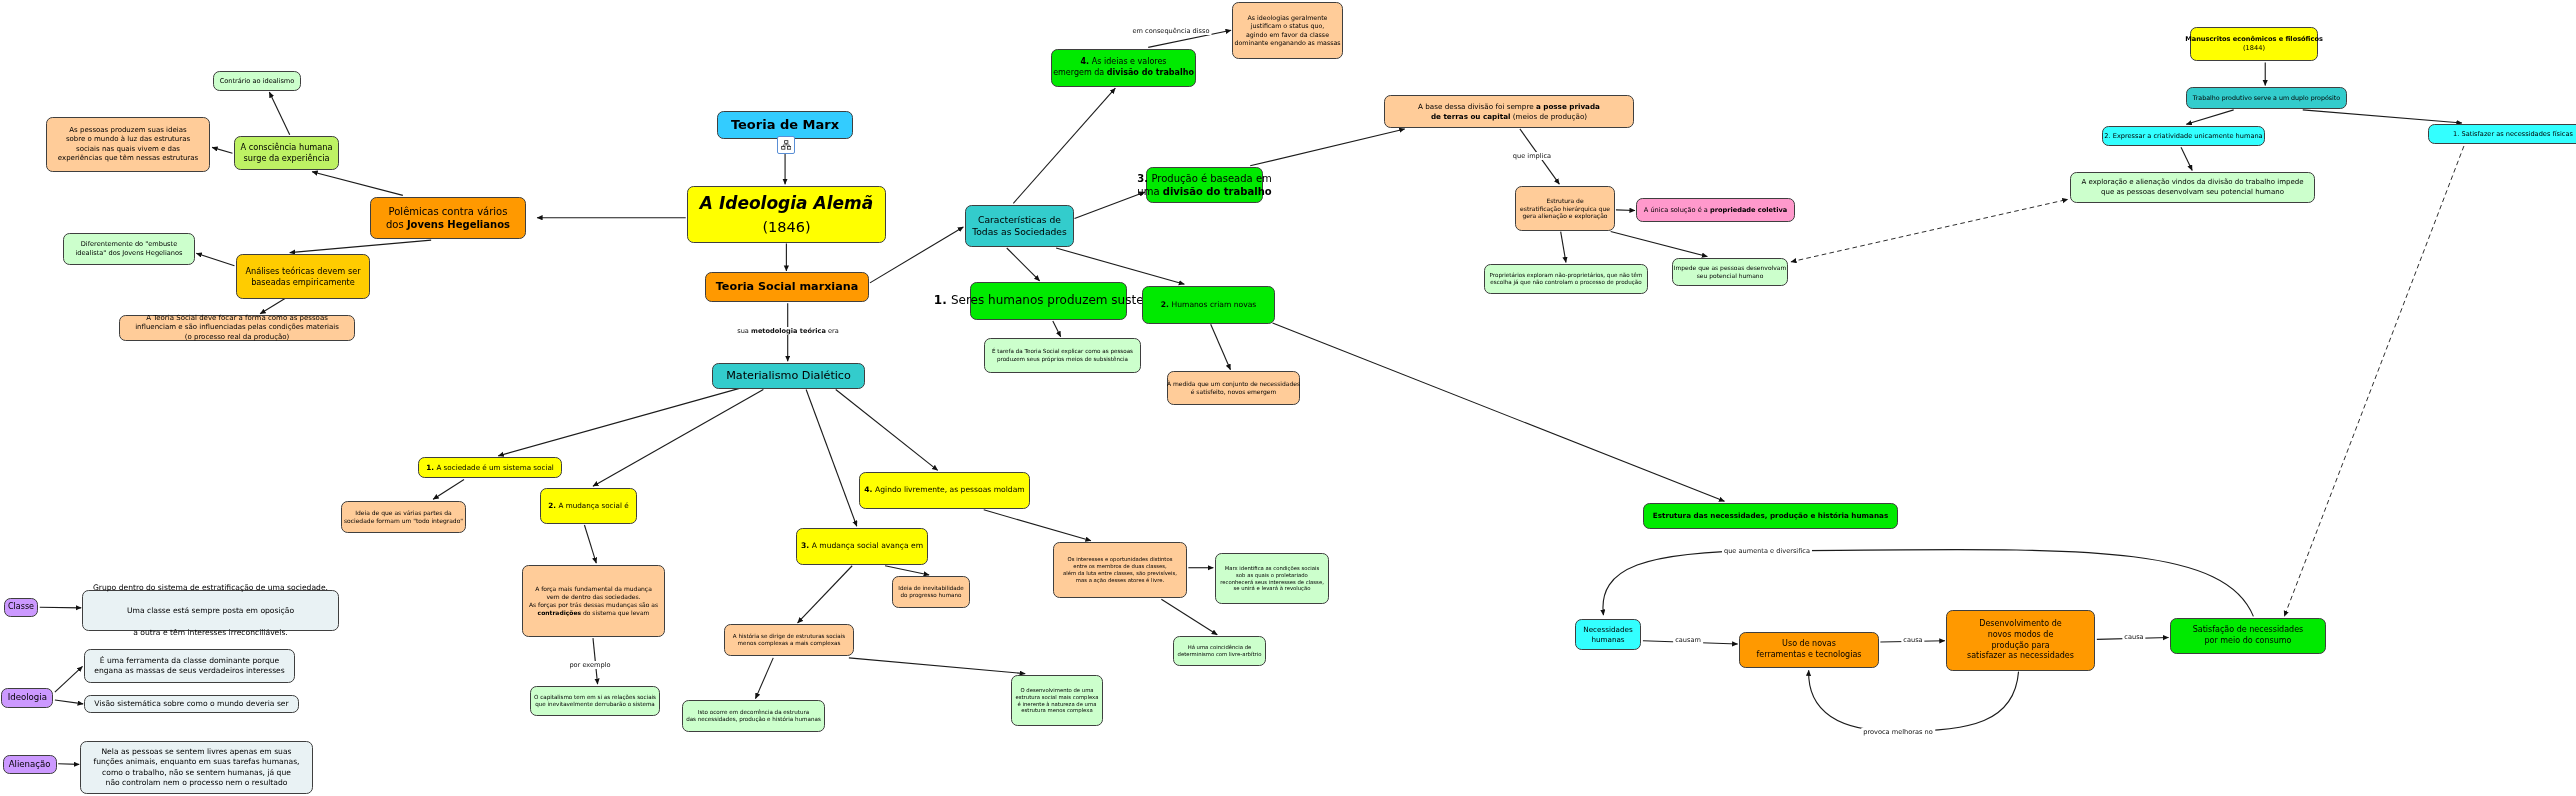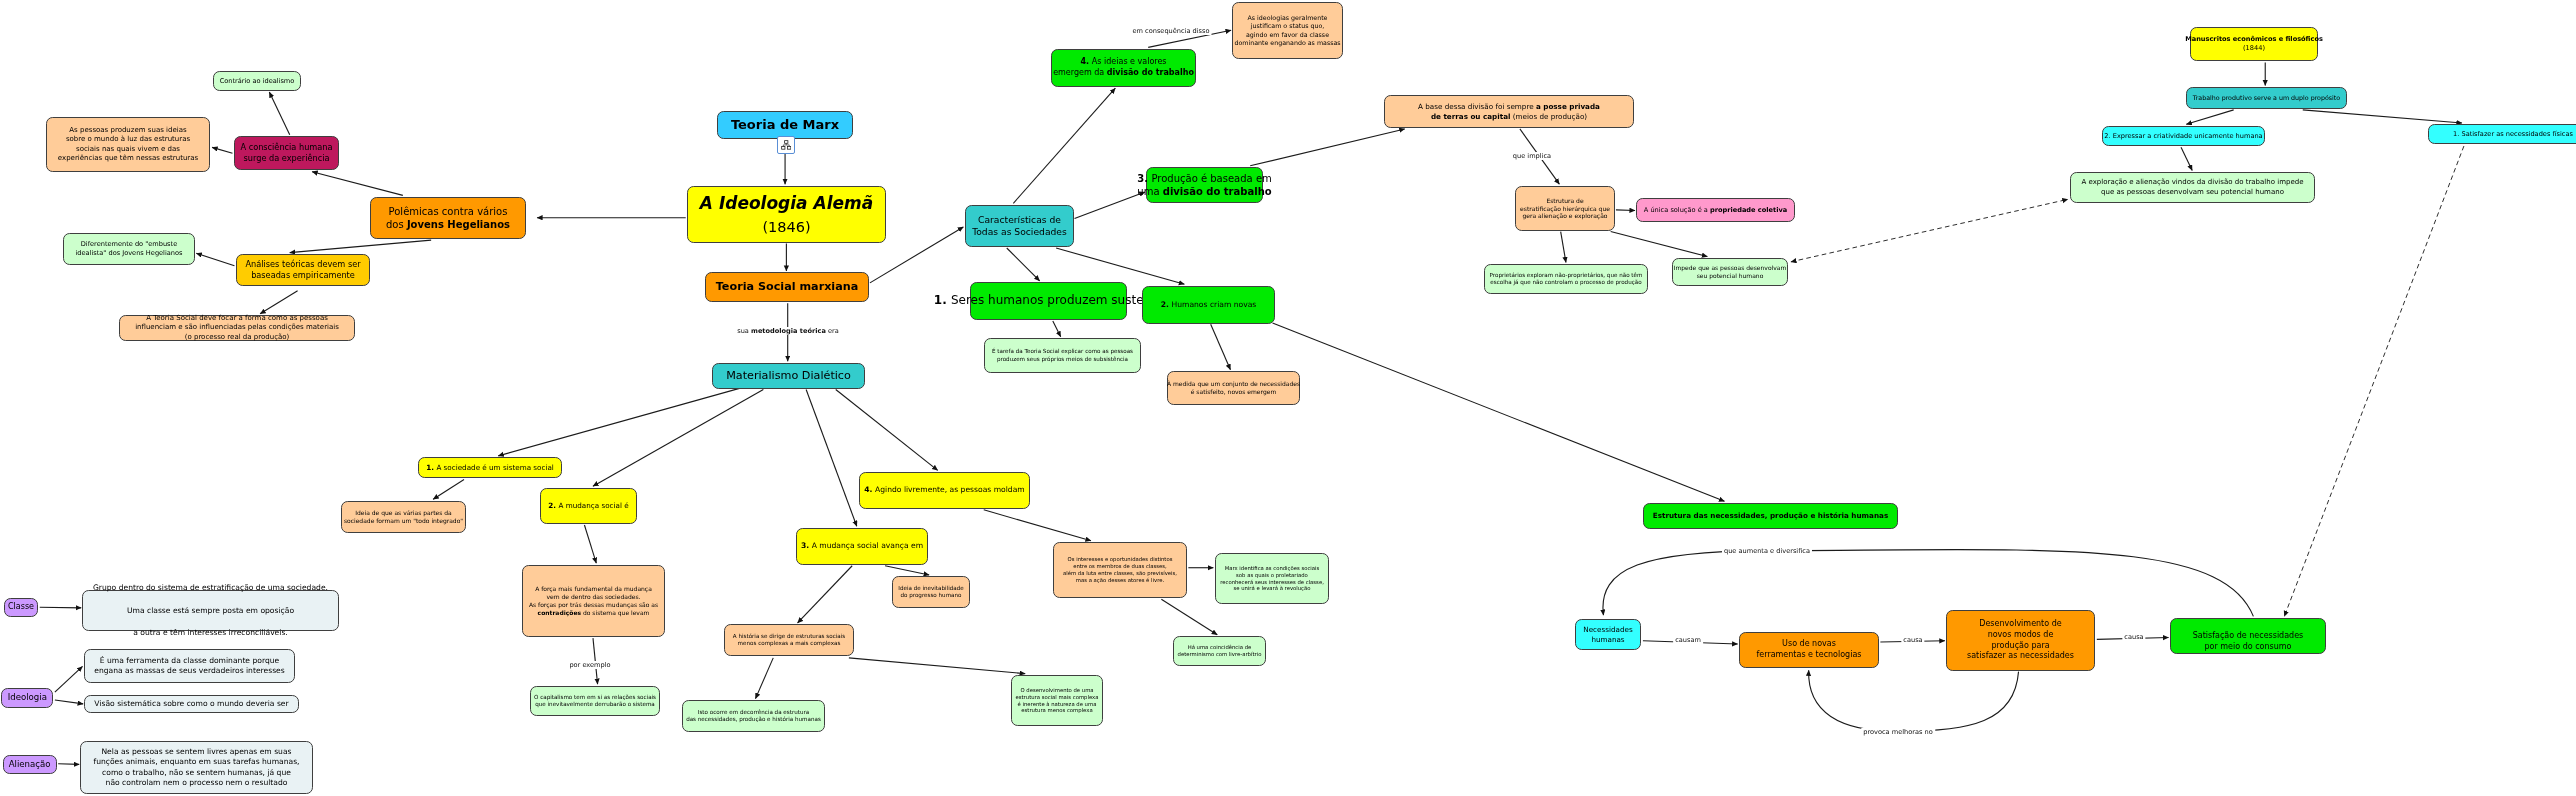--- a/index.html
+++ b/index.html
@@ -101,33 +101,33 @@
     <div class="edge-label" style="left: 1898px; top: 732px;"><span>provoca melhoras no</span></div>
     <div class="node" style="left: 213px; top: 71px; width: 88px; height: 20px; font-size: 6.6px; background: rgb(204, 255, 204);">
       <div class="nline"><span>Contrário ao idealismo</span></div>
     </div>
     <div class="node" style="left: 46px; top: 117px; width: 164px; height: 55px; font-size: 7px; background: rgb(255, 204, 153);">
       <div class="nline"><span>As pessoas produzem suas ideias</span></div>
       <div class="nline"><span>sobre o mundo à luz das estruturas</span></div>
       <div class="nline"><span>sociais nas quais vivem e das</span></div>
       <div class="nline"><span>experiências que têm nessas estruturas</span></div>
     </div>
-    <div class="node" style="left: 234px; top: 136px; width: 105px; height: 34px; font-size: 8.2px; background: #be185d;">
+    <div class="node" style="left: 234px; top: 136px; width: 105px; height: 34px; font-size: 8.2px; background: #bef264;">
       <div class="nline"><span>A consciência humana</span></div>
       <div class="nline"><span>surge da experiência</span></div>
     </div>
     <div class="node" style="left: 370px; top: 197px; width: 156px; height: 42px; font-size: 10px; background: rgb(255, 153, 0);">
       <div class="nline"><span>Polêmicas contra vários</span></div>
       <div class="nline"><span>dos </span><span style="font-weight: bold;">Jovens Hegelianos</span></div>
     </div>
     <div class="node" style="left: 63px; top: 233px; width: 132px; height: 32px; font-size: 6.6px; background: rgb(204, 255, 204);">
       <div class="nline"><span>Diferentemente do "embuste</span></div>
       <div class="nline"><span>idealista" dos Jovens Hegelianos</span></div>
     </div>
-    <div class="node" style="left: 236px; top: 254px; width: 134px; height: 32px; font-size: 8.2px; background: rgb(255, 204, 0);">
+    <div class="node" style="left: 236px; top: 254px; width: 134px; height: 45px; font-size: 8.2px; background: rgb(255, 204, 0);">
       <div class="nline"><span>Análises teóricas devem ser</span></div>
       <div class="nline"><span>baseadas empiricamente</span></div>
     </div>
     <div class="node" style="left: 119px; top: 315px; width: 236px; height: 26px; font-size: 7px; background: rgb(255, 204, 153);">
       <div class="nline"><span>A Teoria Social deve focar a forma como as pessoas</span></div>
       <div class="nline"><span>influenciam e são influenciadas pelas condições materiais</span></div>
       <div class="nline"><span>(o processo real da produção)</span></div>
     </div>
     <div class="node" style="left: 717px; top: 111px; width: 136px; height: 28px; font-size: 13px; background: rgb(51, 204, 255);">
       <div class="nline"><span style="font-weight: bold;">Teoria de Marx</span></div>
@@ -314,18 +314,18 @@
     <div class="node" style="left: 1739px; top: 632px; width: 140px; height: 36px; font-size: 8px; background: rgb(255, 153, 0);">
       <div class="nline"><span>Uso de novas</span></div>
       <div class="nline"><span>ferramentas e tecnologias</span></div>
     </div>
     <div class="node" style="left: 1946px; top: 610px; width: 149px; height: 61px; font-size: 8px; background: rgb(255, 153, 0);">
       <div class="nline"><span>Desenvolvimento de</span></div>
       <div class="nline"><span>novos modos de</span></div>
       <div class="nline"><span>produção para</span></div>
       <div class="nline"><span>satisfazer as necessidades</span></div>
     </div>
-    <div class="node" style="left: 2170px; top: 618px; width: 156px; height: 36px; font-size: 8px; background: rgb(0, 234, 0); justify-content: flex-end;">
+    <div class="node" style="left: 2170px; top: 618px; width: 156px; height: 36px; font-size: 8px; background: rgb(0, 234, 0);">
       <div class="nline"><span>Satisfação de necessidades</span></div>
       <div class="nline"><span>por meio do consumo</span></div>
     </div>
   </div>
 
 
 </body></html>

